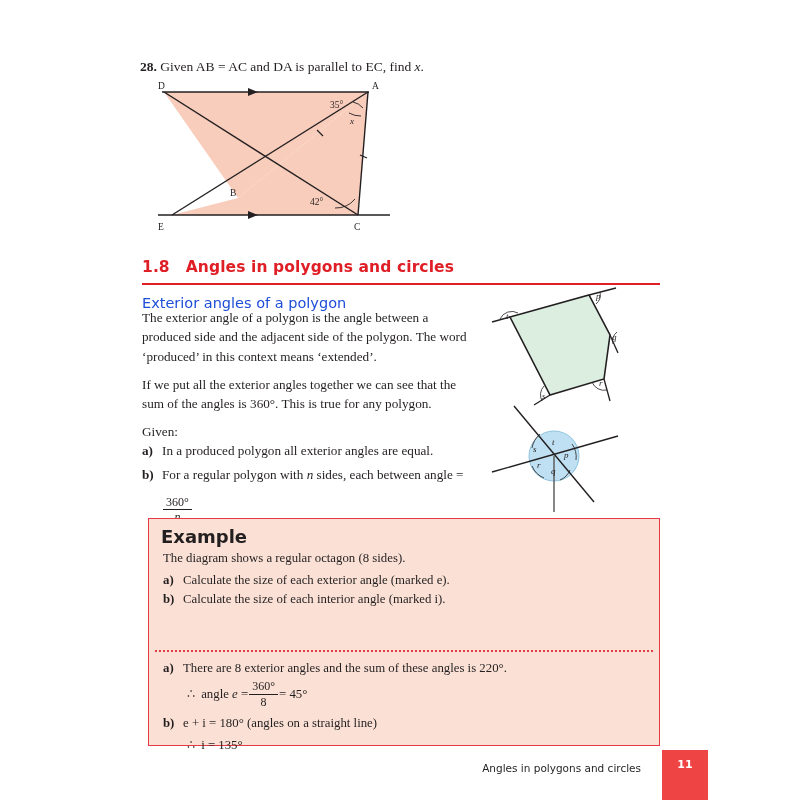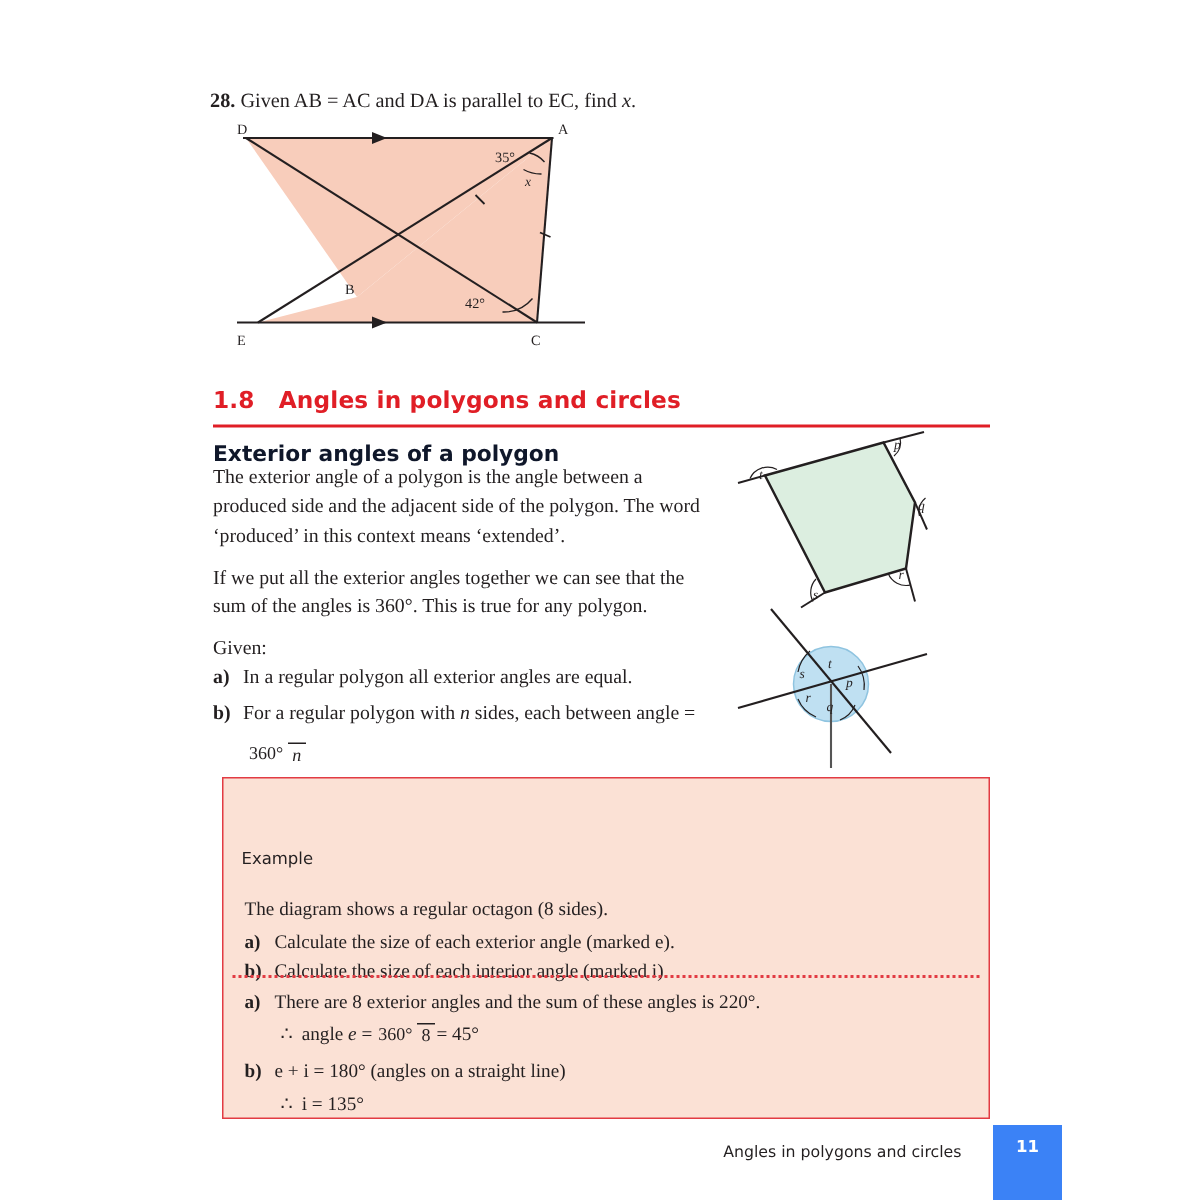--- a/index.html
+++ b/index.html
@@ -56,24 +56,24 @@
     border-bottom: 2.2px solid #e01e26;
     letter-spacing: .1px;
   }
   .sec-head .num { margin-right: 16px; }
 
   
   .sub-head {
     position: absolute;
     left: 142px;
     top: 295px;
-    color: #0f172a;
+    color: #1d4ed8;
     font-family: "DejaVu Sans", sans-serif;
     font-size: 14.5px;
-    font-weight: bold;
+    font-weight: normal;
   }
 
   
   .body-col {
     position: absolute;
     left: 142px;
     top: 308px;
     width: 332px;
     font-size: 13.2px;
     line-height: 1.46;
@@ -97,20 +97,21 @@
   .note-row .lbl {
     font-weight: bold;
     width: 20px;
     flex: 0 0 20px;
   }
   .note-row .txt { flex: 1; }
 
   
   .frac {
     display: inline-flex;
+    flex-direction: column;
     align-items: center;
     vertical-align: -0.55em;
     margin: 0 1px;
     line-height: 1.05;
   }
   .frac .numer {
     font-size: 12px;
     padding: 0 3px 1px 3px;
   }
   .frac .denom {
@@ -147,33 +148,31 @@
     height: 228px;
     background: #fbe1d5;
     border: 1.6px solid #e23b43;
     box-sizing: border-box;
   }
   .ex-title {
     position: absolute;
     left: 12px;
     top: 7px;
     font-family: "DejaVu Sans", sans-serif;
-    font-size: 11px;
-    font-weight: normal;
+    font-size: 18px;
+    font-weight: bold;
     color: #231f20;
-    margin-top: 40px;
   }
   .ex-q {
     position: absolute;
     left: 14px;
     top: 30px;
     width: 330px;
     font-size: 12.8px;
     line-height: 1.5;
-    margin-top: 48px;
   }
   .ex-q .line { margin-bottom: 3px; }
   .ex-row {
     display: flex;
     align-items: flex-start;
   }
   .ex-row .lbl {
     font-weight: bold;
     width: 20px;
     flex: 0 0 20px;
@@ -209,21 +208,21 @@
     font-family: "DejaVu Sans", sans-serif;
     font-size: 10.5px;
     color: #231f20;
   }
   .footer-tab {
     position: absolute;
     left: 662px;
     top: 750px;
     width: 46px;
     height: 50px;
-    background: #3b82f6;
+    background: #ef4444;
   }
   .footer-tab .pnum {
     position: absolute;
     left: 0;
     top: 8px;
     width: 100%;
     text-align: center;
     color: #ffffff;
     font-family: "DejaVu Sans", sans-serif;
     font-size: 11px;
@@ -300,21 +299,21 @@
 
   <div class="body-col">
     <p>The exterior angle of a polygon is the angle between a produced side and the adjacent side of the polygon. The word ‘produced’ in this context means ‘extended’.</p>
     <p>If we put all the exterior angles together we can see that the sum of the angles is 360°. This is true for any polygon.</p>
     <p class="tight">Given:</p>
   </div>
 
   <div class="note-list">
     <div class="note-row">
       <span class="lbl">a)</span>
-      <span class="txt">In a regular polygon all exterior angles are equal.</span>
+      <span class="txt">In a produced polygon all exterior angles are equal.</span>
     </div>
     <div class="note-row">
       <span class="lbl">b)</span>
       <span class="txt">
         <span>For a regular polygon with</span>
         <span class="ital">n</span>
         <span>sides, each between angle =</span><span class="frac">
             <span class="numer">360°</span>
             <span class="denom ital">n</span>
           </span>

